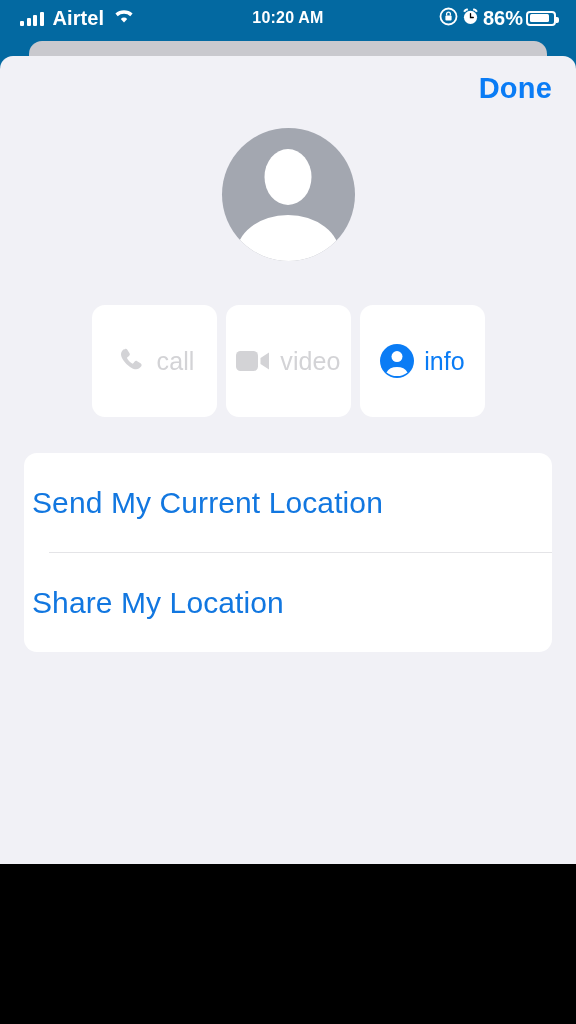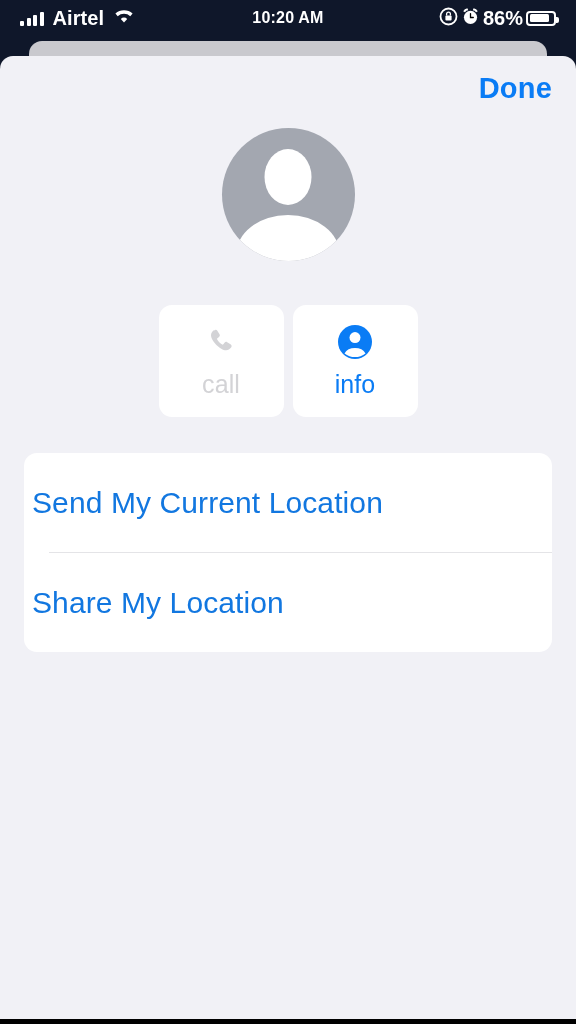--- a/index.html
+++ b/index.html
@@ -5,22 +5,22 @@
   * { margin:0; padding:0; box-sizing:border-box; }
   html, body {
     width:576px; height:1024px;
     background:#000;
     font-family:"Liberation Sans", sans-serif;
     -webkit-font-smoothing:antialiased;
     overflow:hidden;
   }
   #screen {
     position:relative;
-    width:576px; height:1019px;
-    background:#0f172a;
+    width:576px; height:864px;
+    background:#0369a1;
     overflow:hidden;
   }
 
   
   .statusbar {
     position:absolute; top:0; left:0;
     width:576px; height:36px;
     color:#fff;
     display:flex; align-items:center;
     padding:0 20px;
@@ -101,21 +101,21 @@
   }
 
   
   .actions {
     display:flex; justify-content:center; gap:9px;
     margin-top:44px;
   }
   .action {
     width:125px; height:112px;
     background:#fff; border-radius:13px;
-    display:flex; flex-direction:column;
+    display:flex; flex-direction:row;
     align-items:center; justify-content:center;
     gap:9px;
     cursor:pointer;
   }
   .action .lbl { font-size:25px; letter-spacing:.1px; }
   .action.disabled .lbl { color:#d3d3d6; }
   .action.active .lbl { color:#0a7cf5; }
   .act-icon { height:38px; display:flex; align-items:center; justify-content:center; }
 
   
@@ -230,20 +230,29 @@
 
       <div class="action disabled">
         <span class="act-icon">
           <svg width="34" height="34" viewBox="0 0 34 34">
             <path d="M10.2 5.4 c1.3-1 2.6-.6 3.3.6 l2 3.3 c.6 1 .4 2-.5 2.7 l-1.6 1.2 c-.4.3-.5.7-.3 1.1 .9 2 3.1 4.3 5.1 5.3 .4.2.8.1 1.1-.3 l1.2-1.6 c.7-.9 1.7-1.1 2.7-.5 l3.3 2 c1.2.7 1.6 2 .6 3.3 -1.2 1.6-3 2.8-5 2.8 -5.6 0-15.1-9.5-15.1-15.1 0-2 1.2-3.8 2.8-5 z" fill="#d3d3d6"></path>
           </svg>
         </span>
         <span class="lbl">call</span>
       </div>
 
+      <div class="action disabled">
+        <span class="act-icon">
+          <svg width="36" height="26" viewBox="0 0 36 26">
+            <rect x="1" y="3" width="22" height="20" rx="4.5" fill="#d3d3d6"></rect>
+            <path d="M25.5 10 L34 4.5 v17 L25.5 16 Z" fill="#d3d3d6"></path>
+          </svg>
+        </span>
+        <span class="lbl">video</span>
+      </div>
 
 
       <div class="action active">
         <span class="act-icon">
           <svg width="36" height="36" viewBox="0 0 36 36">
             <circle cx="18" cy="18" r="17" fill="#0a7cf5"></circle>
             <circle cx="18" cy="13.6" r="5.5" fill="#fff"></circle>
             <path d="M7.5 29.4 a11.5 9 0 0 1 21 0 A17 17 0 0 1 7.5 29.4 Z" fill="#fff"></path>
           </svg>
         </span>

